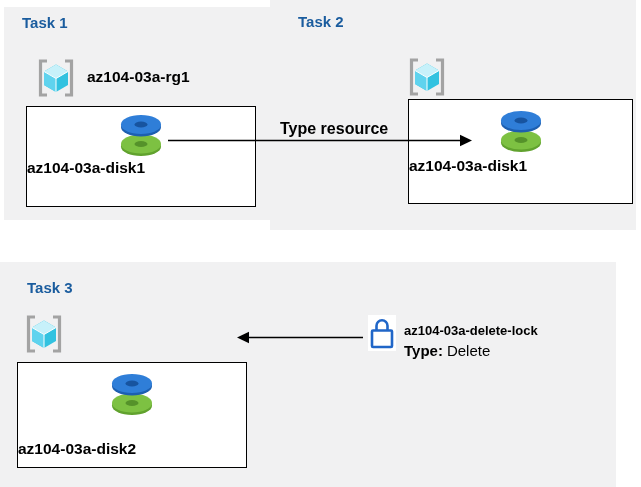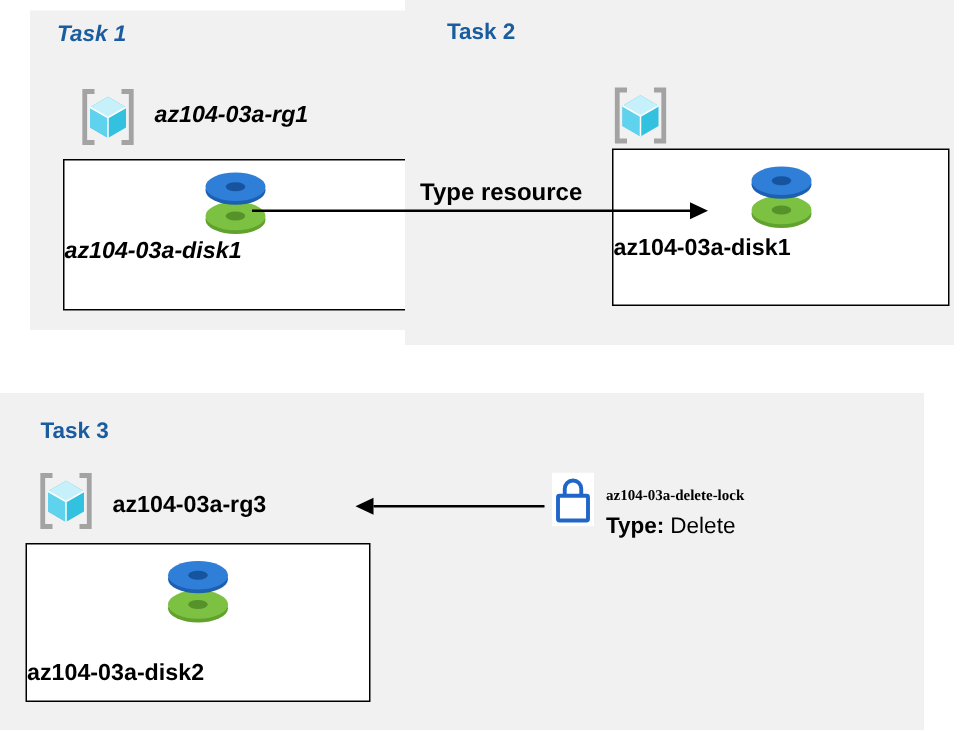--- a/index.html
+++ b/index.html
@@ -1,21 +1,21 @@
 <!DOCTYPE html>
 <html style="--panel-bg: #f1f1f2; --title-blue: #1a5c9e; --box-border: #000000; --arrow-black: #000000; --lock-blue: #2066c8; --disk-blue: #2f7ed8; --disk-blue-dark: #1d5fb0; --disk-hole-blue: #17549f; --disk-green: #7dc142; --disk-green-dark: #61a22e; --disk-hole-green: #55922a; --cube-light: #c7f1fa; --cube-mid: #5fd3ee; --cube-dark: #32c2e0; --bracket-gray: #a3a3a3;"><head>
 <meta charset="utf-8">
 <style>
   html,body{margin:0;padding:0;background:#fff;}
   #canvas{
     position:relative;width:641px;height:487px;background:#ffffff;
     font-family:"Liberation Sans",sans-serif;overflow:hidden;color:#000;
   }
   .panel{position:absolute;background:var(--panel-bg,#f1f1f2);}
-  #panel1{left:20px;top:7px;width:306px;height:213px;font-style:italic;}
+  #panel1{left:4px;top:7px;width:306px;height:213px;}
   #panel2{left:270px;top:0px;width:366px;height:230px;}
   #panel3{left:0;top:262px;width:616px;height:225px;}
 
   .task-title{
     position:absolute;margin:0;font-size:15px;font-weight:bold;line-height:18px;
     color:var(--title-blue,#1a5c9e);white-space:nowrap;
   }
   #panel1 .task-title{left:18px;top:7px;}
   #panel2 .task-title{left:28px;top:13px;}
   #panel3 .task-title{left:27px;top:17px;}
@@ -50,21 +50,21 @@
   #panel2 .disk-label{top:57px;}
   #panel3 .disk-label{top:57px;margin-top:20px;}
 
   .move-label{
     position:absolute;left:280px;top:120px;font-size:16px;font-weight:bold;
     line-height:18px;white-space:nowrap;z-index:6;
   }
 
   .lock-icon{position:absolute;left:368px;top:53px;width:28px;height:36px;display:block;}
   .lock-text{position:absolute;left:404px;top:59px;white-space:nowrap;}
-  .lock-name{font-size:10px;font-weight:bold;line-height:20px;display:block;font-family:Liberation Serif, serif;}
+  .lock-name{font-size:13px;font-weight:bold;line-height:20px;display:block;}
   .lock-type{font-size:15px;line-height:20px;display:block;}
   .lock-type-label{font-weight:bold;}
   .lock-type-value{margin-left:4px;font-weight:normal;}
 
   #arrows{position:absolute;left:0;top:0;width:641px;height:487px;pointer-events:none;z-index:5;}
 </style>
 </head>
 <body>
 
 <div id="canvas">
@@ -129,21 +129,20 @@
     <span class="rg-icon">
       <svg viewBox="0 0 40 40" width="40" height="40">
         <path d="M11 3 H4.5 V37 H11" fill="none" style="stroke:var(--bracket-gray,#a3a3a3)" stroke-width="3.2"></path>
         <path d="M29 3 H35.5 V37 H29" fill="none" style="stroke:var(--bracket-gray,#a3a3a3)" stroke-width="3.2"></path>
         <polygon points="20,6.5 32,13.5 32,27 20,34 8,27 8,13.5" style="fill:var(--cube-dark,#32c2e0)"></polygon>
         <polygon points="20,6.5 32,13.5 20,20.5 8,13.5" style="fill:var(--cube-light,#c7f1fa)"></polygon>
         <polygon points="8,13.5 20,20.5 20,34 8,27" style="fill:var(--cube-mid,#5fd3ee)"></polygon>
         <path d="M8 13.5 L20 20.5 L32 13.5 M20 20.5 V34" fill="none" stroke="#ffffff" stroke-width="1"></path>
       </svg>
     </span>
-    <span class="rg-label">az104-03a-rg3</span>
     <div class="resource-box">
       <span class="disk-icon">
         <svg viewBox="0 0 42 46" width="42" height="46">
           <ellipse cx="21" cy="34.5" rx="20" ry="9.5" style="fill:var(--disk-green-dark,#61a22e)"></ellipse>
           <ellipse cx="21" cy="32" rx="20" ry="9.5" style="fill:var(--disk-green,#7dc142)"></ellipse>
           <ellipse cx="21" cy="32" rx="6.5" ry="3" style="fill:var(--disk-hole-green,#55922a)"></ellipse>
           <ellipse cx="21" cy="15" rx="20" ry="9.5" style="fill:var(--disk-blue-dark,#1d5fb0)"></ellipse>
           <ellipse cx="21" cy="12.5" rx="20" ry="9.5" style="fill:var(--disk-blue,#2f7ed8)"></ellipse>
           <ellipse cx="21" cy="12.5" rx="6.5" ry="3" style="fill:var(--disk-hole-blue,#17549f)"></ellipse>
         </svg>

